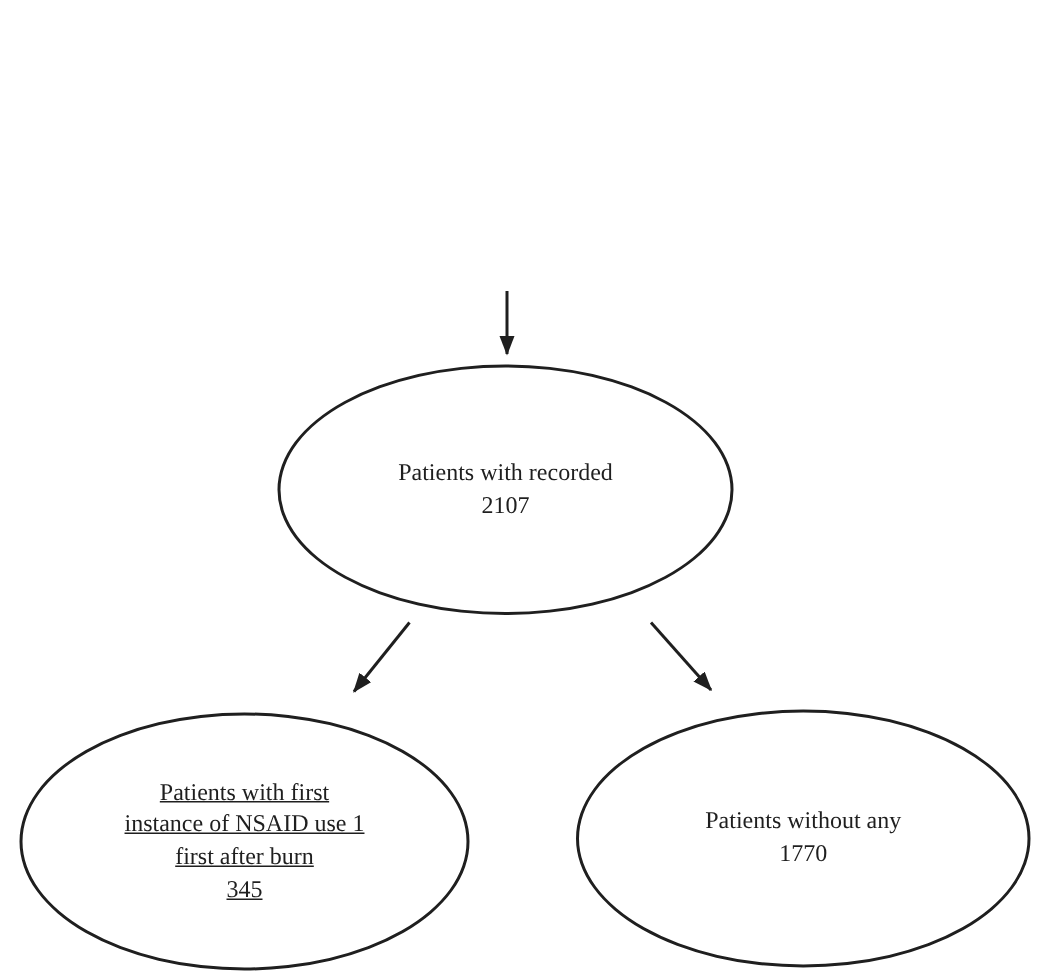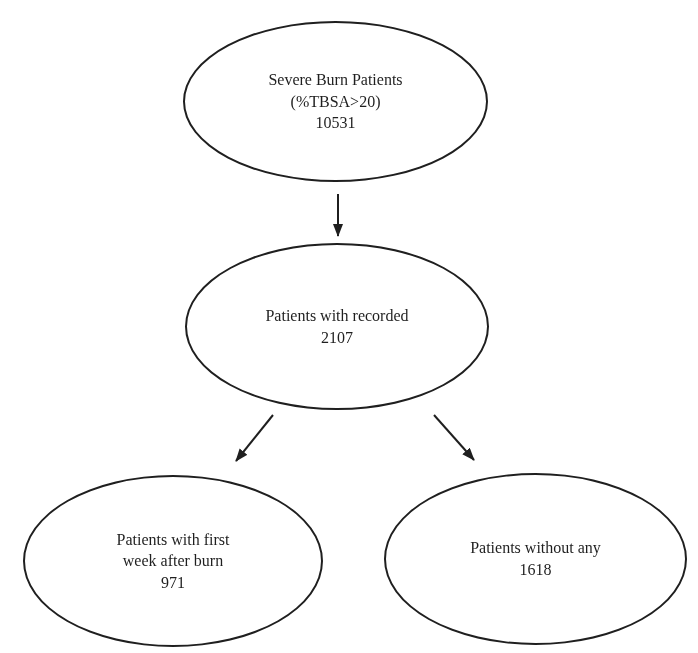--- a/index.html
+++ b/index.html
@@ -47,24 +47,25 @@
     width: 305px;
     height: 161px;
   }
   .node-middle {
     left: 185px;
     top: 243px;
     width: 304px;
     height: 167px;
   }
   .node-bottom-left {
-    left: 23px;
+    left: 13px;
     top: 475px;
     width: 300px;
     height: 172px;
+    text-decoration: underline;
   }
   .node-bottom-right {
     left: 384px;
     top: 473px;
     width: 303px;
     height: 172px;
   }
 </style>
 </head>
 <body>
@@ -75,35 +76,31 @@
     <defs>
       <marker id="arrowhead" markerUnits="userSpaceOnUse" markerWidth="16" markerHeight="12" refX="12" refY="5" orient="auto">
         <path d="M0,0 L13,5 L0,10 Z" fill="#1f1f1f"></path>
       </marker>
     </defs>
     <line x1="338" y1="194" x2="338" y2="236" stroke="#1f1f1f" stroke-width="2" marker-end="url(#arrowhead)"></line>
     <line x1="273" y1="415" x2="236" y2="461" stroke="#1f1f1f" stroke-width="2" marker-end="url(#arrowhead)"></line>
     <line x1="434" y1="415" x2="474" y2="460" stroke="#1f1f1f" stroke-width="2" marker-end="url(#arrowhead)"></line>
   </svg>
 
-  <div class="node node-top">
-    <div class="line">Severe Burn Patients</div>
-    <div class="line">(%TBSA&gt;20)</div>
-    <div class="line">10531</div>
-  </div>
 
   <div class="node node-middle">
     <div class="line">Patients with recorded</div>
     <div class="line">2107</div>
   </div>
 
   <div class="node node-bottom-left">
     <div class="line">Patients with first</div>
-    <div class="line">week after burn</div>
-    <div class="line">971</div>
+    <div class="line">instance of NSAID use 1</div>
+    <div class="line">first after burn</div>
+    <div class="line">345</div>
   </div>
 
   <div class="node node-bottom-right">
     <div class="line">Patients without any</div>
-    <div class="line">1618</div>
+    <div class="line">1770</div>
   </div>
 
 </div>
 
 </body></html>

